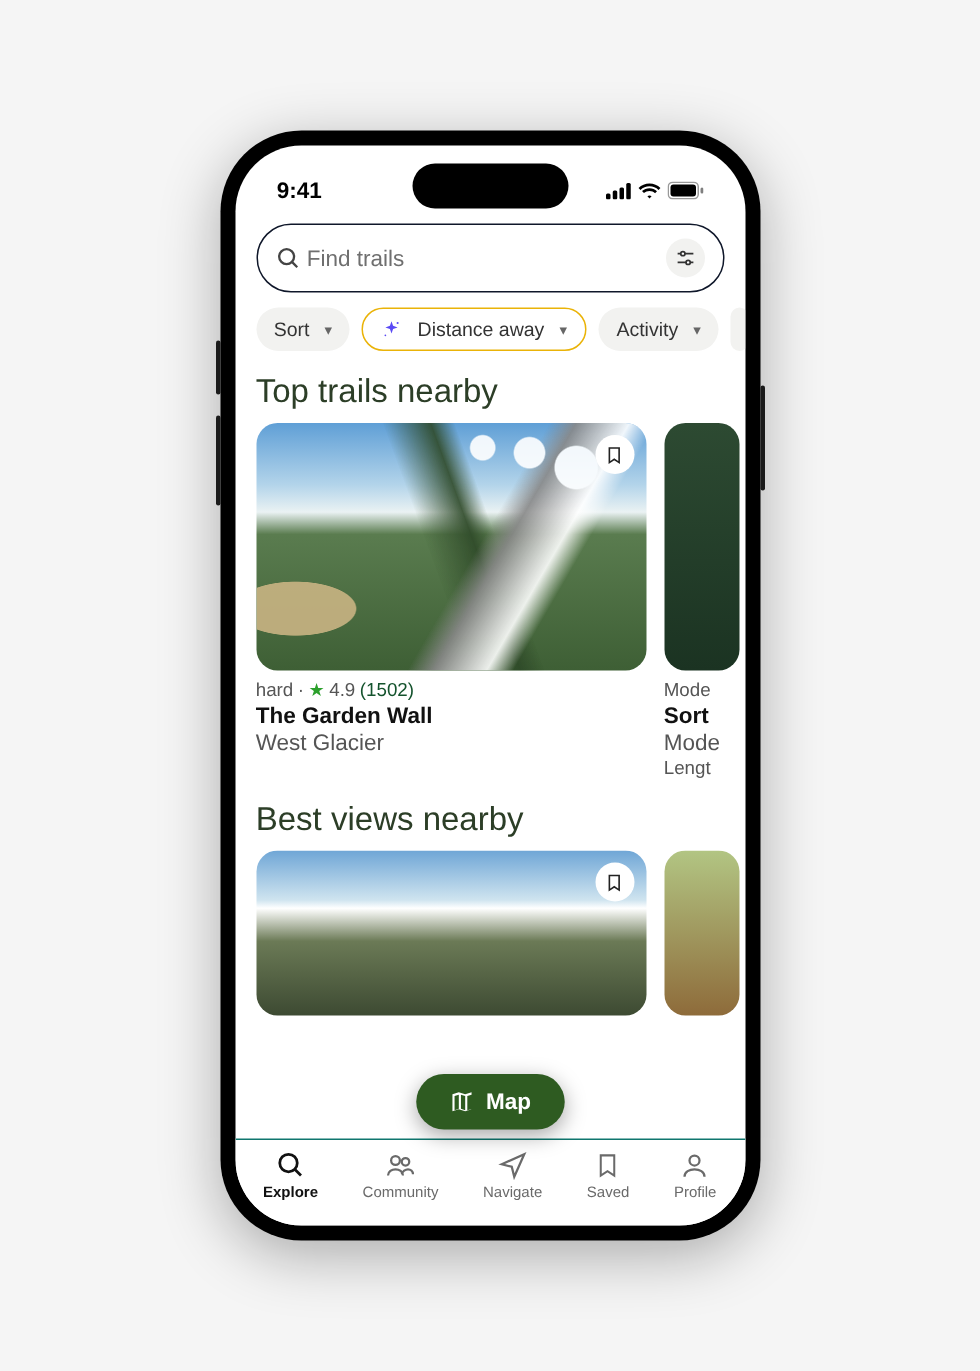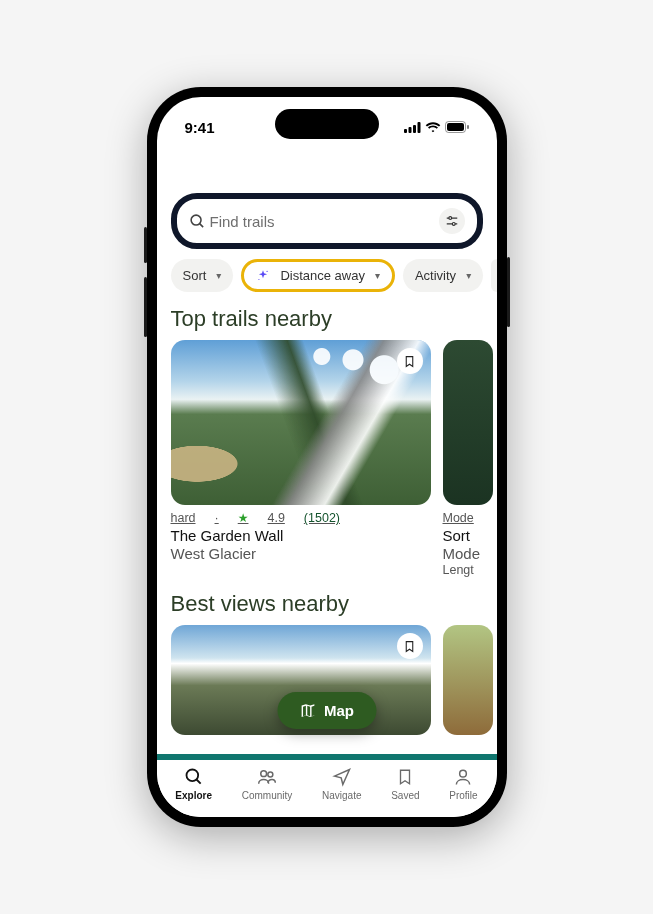--- a/index.html
+++ b/index.html
@@ -67,26 +67,25 @@
     flex: 1;
     overflow: hidden;
     padding: 6px 0 0 0;
   }
   .search-row {
     padding: 0 14px;
   }
   .search {
     display: flex;
     align-items: center;
-    border: 6px solid #0f172a;
+    border: 1px solid #0f172a;
     border-radius: 26px;
     padding: 9px 12px;
     gap: 4px;
     background:#fff;
-    margin-top:44px;
   }
   .search-input {
     flex: 1;
     border: none;
     outline: none;
     font-size: 15px;
     background: transparent;
   }
   .search-input::placeholder { color:#6f6f6f; }
   .filter-btn {
@@ -107,21 +106,21 @@
     gap:10px;
     padding:6px 12px;
     border-radius:18px;
     background:#f2f2f0;
     font-size:13px;
     white-space:nowrap;
     color:#333;
   }
   .chip.active {
     background:#fff;
-    border:3px solid #eab308;
+    border:1px solid #eab308;
   }
   .chip .sparkle {
     width:14px;height:14px;
   }
   .chev { font-size:10px; color:#666; }
   .section-title {
     font-family: Liberation Sans, sans-serif;
     font-size: 22px;
     color:#2c3e27;
     padding: 0 14px 8px 14px;
@@ -144,23 +143,23 @@
     overflow:hidden;
   }
   .bookmark {
     position:absolute;
     top:8px; right:8px;
     width:26px;height:26px;
     background:#fff;
     border-radius:50%;
     display:flex;align-items:center;justify-content:center;
   }
-  .meta { font-size:12.5px; color:#555; padding-top:6px; display:flex; align-items:flex-start; gap:19px;text-decoration:underline;}
+  .meta { font-size:12.5px; color:#555; padding-top:6px; display:flex; align-items:flex-start; gap:3px;}
   .star { color:#2ca02c; font-size:12px; }
-  .card-title { font-size:15px; font-weight:400; padding-top:2px; color:#111;}
+  .card-title { font-size:15px; font-weight:700; padding-top:2px; color:#111;}
   .card-sub { font-size:15px; color:#555; padding-top:1px;}
   .card-len { font-size:12.5px; color:#555; padding-top:1px;}
   
   .scenery1 {
     background: linear-gradient(to bottom, #5f9fd6 0%, #b3d4ea 25%, #eaf2f3 36%, #5a7c4f 45%, #3e5f35 100%);
     position:relative;
   }
   .scenery1::before{
     content:'';position:absolute;inset:0;
     background:
@@ -173,37 +172,37 @@
     opacity:.9;
   }
   .scenery-peek { background: linear-gradient(to bottom,#2d4a32 0%, #1b3322 100%);}
   .scenery2 {
     background: linear-gradient(to bottom,#6fa6d6 0%, #cfe4ef 30%, #ffffff 35%, #6b7a56 55%, #3d4a32 100%);
   }
   .scenery2b { background: linear-gradient(to bottom,#b2c583 0%, #8e6b3a 100%);}
   .h-scroll.views .card-img { height:110px; }
   .map-fab {
     position:absolute;
-    bottom:88px;
+    bottom:64px;
     left:50%;
     transform:translateX(-50%);
     background:#2e5b21;
     color:#fff;
     border-radius:22px;
     padding:10px 22px;
     display:flex;
     align-items:center;
     gap:8px;
     font-size:15px;
     font-weight:600;
     box-shadow:0 4px 14px rgba(0,0,0,.35);
     z-index:40;
   }
   .tabbar {
-    border-top:6px solid #0f766e;
+    border-top:1px solid #0f766e;
     background:#fff;
     display:flex;
     justify-content:space-around;
     padding:6px 4px 16px 4px;
   }
   .tab {
     display:flex; flex-direction:column; align-items:center; gap:2px;
     font-size:10px; color:#6a6a6a;
   }
   .tab.active { color:#111; font-weight:600;}

